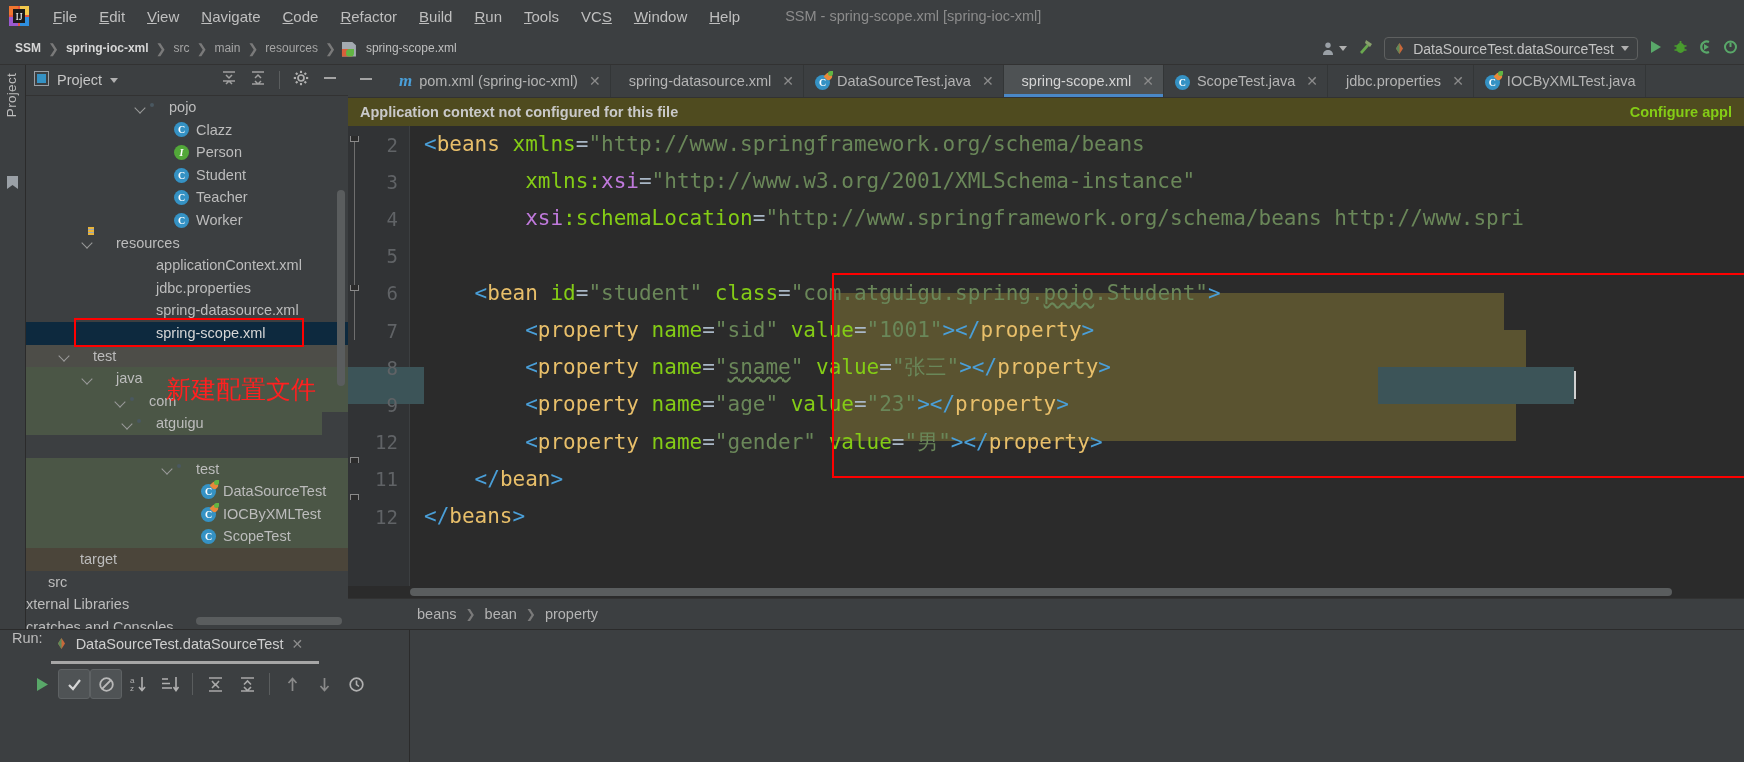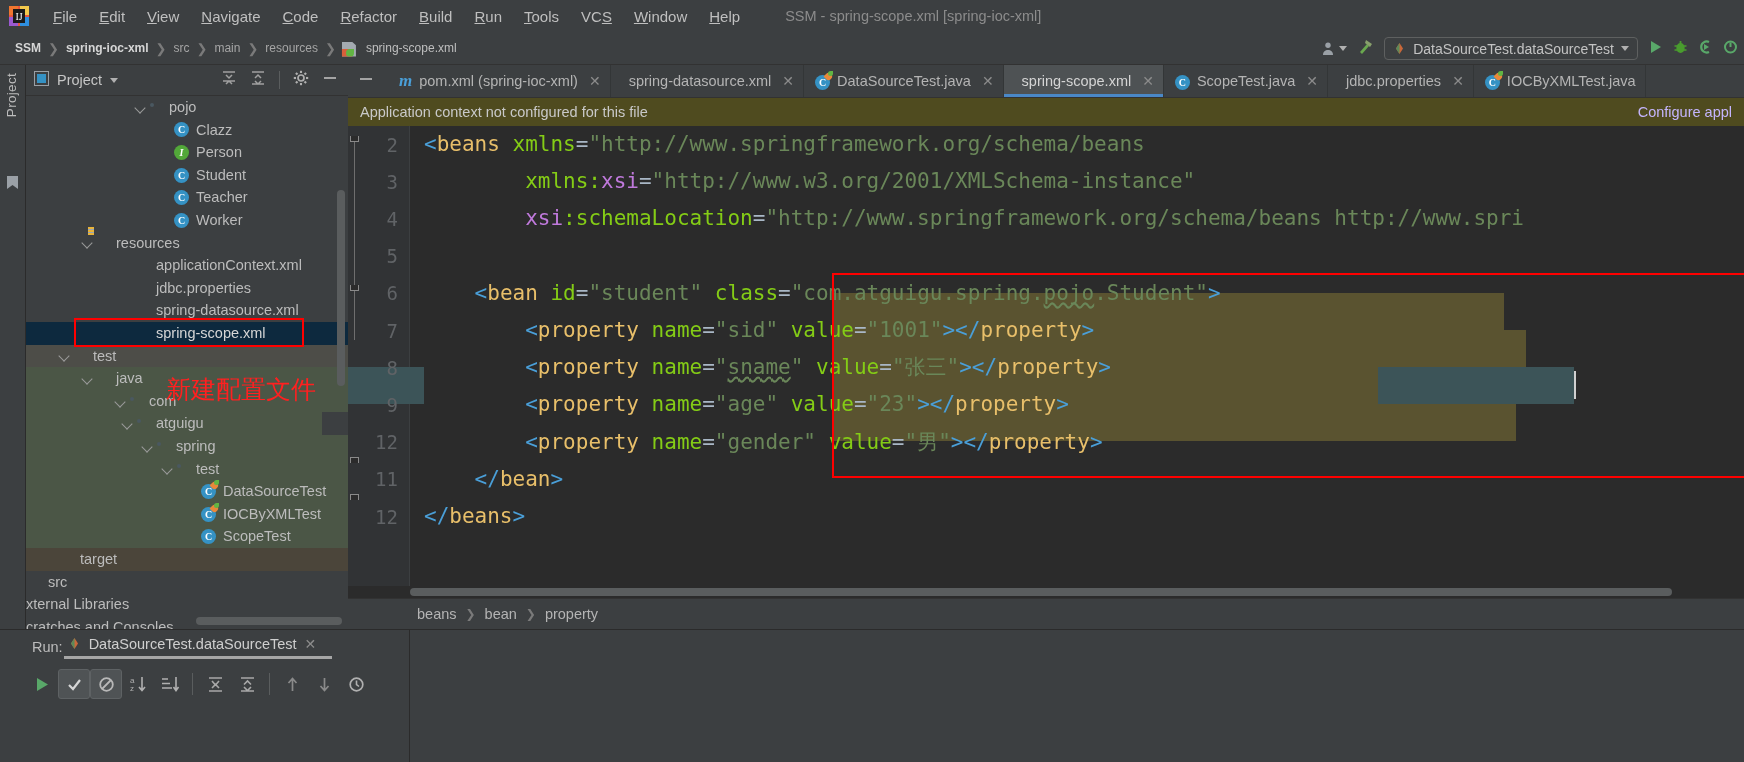--- a/index.html
+++ b/index.html
@@ -159,23 +159,23 @@
   }
   .etab.active { background: #4e5254; color: #d4d4d4; }
   .etab.active::after {
     content:""; position:absolute; left:0; right:0; bottom:0; height:3px; background:#4a88c7;
   }
   .etab .x { color: #8c8c8c; font-size: 14px; margin-left: 4px; }
 
   .notifbar {
     position: absolute; top: 33px; left: 0; width: 1396px; height: 28px;
     background: #4f4b1f; display: flex; align-items: center;
-    padding: 0 12px; font-size: 14.5px; color: #c9c9c9;
-  }
-  .notif-link { margin-left: auto; color: #c4b5fd; white-space: nowrap; }
+    padding: 0 12px; font-size: 14.5px; color: #c9c9c9; font-weight: bold;
+  }
+  .notif-link { margin-left: auto; color: #84cc16; white-space: nowrap; }
 
   .codearea {
     position: absolute; top: 61px; left: 0; width: 1396px; height: 472px;
     background: #2b2b2b; overflow: hidden;
     font-family: "DejaVu Sans Mono", monospace;
   }
   .gutter {
     position: absolute; left: 0; top: 0; width: 62px; height: 472px;
     background: #313335;
   }
@@ -220,21 +220,21 @@
     border-top: 1px solid #323232;
   }
   .crumbbar .cb { font-size: 14.5px; color: #b4b4b4; padding: 0 5px; }
   .crumbbar .cbsep { color: #7a7a7a; font-size: 12px; }
 
   
   .runpanel {
     position: absolute; left: 0; top: 629px; width: 1744px; height: 133px;
     background: #3c3f41; border-top: 1px solid #2b2b2b;
   }
-  .run-tabrow { height: 34px; display: flex; align-items: center; padding-left: 32px; gap: 1px; }
+  .run-tabrow { height: 34px; display: flex; padding-left: 12px; gap: 8px; }
   .run-label { font-size: 14.5px; color: #bcbcbc; }
   .run-tab { display:flex; align-items:center; gap:8px; font-size:14.5px; color:#cfcfcf; position:relative;
     padding: 0 4px 7px 4px; }
   .run-tab::after{content:"";position:absolute;left:0;right:-12px;bottom:0;height:3px;background:#a6a6a6;}
   .run-tab .x { color:#8c8c8c; font-size:14px; }
 
   .run-toolbar { display: flex; align-items: center; gap: 0; padding-left: 26px; height: 40px; }
   .rt-btn { width: 32px; height: 30px; display:flex; align-items:center; justify-content:center; position:relative;}
   .rt-btn.on { background: #4f5355; border: 1px solid #5e6264; border-radius: 3px; }
   .rt-sep { width:1px; height:22px; background:#5a5d5e; margin: 0 6px; }
@@ -463,25 +463,20 @@
       <div class="trow greenbg" style="top:293.8px;position:absolute;left:0;width:322px;padding-left:88px;">
         <span class="arrow"></span>
         <span class="ic"><span class="ic-folder src"></span></span>
         <span class="tx">com</span>
       </div>
       <div class="trow greenbg" style="top:316.4px;position:absolute;left:0;width:296px;padding-left:95px;">
         <span class="arrow"></span>
         <span class="ic"><span class="ic-folder src"></span></span>
         <span class="tx">atguigu</span>
       </div>
-      <div class="trow greenbg" style="top:339px;position:absolute;left:0;width:322px;padding-left:115px;">
-        <span class="arrow"></span>
-        <span class="ic"><span class="ic-folder src"></span></span>
-        <span class="tx">spring</span>
-      </div>
       <div class="trow greenbg" style="top:361.6px;position:absolute;left:0;width:322px;padding-left:135px;">
         <span class="arrow"></span>
         <span class="ic"><span class="ic-folder src"></span></span>
         <span class="tx">test</span>
       </div>
       <div class="trow greenbg" style="top:384.2px;position:absolute;left:0;width:322px;padding-left:175px;">
         <span class="ic">
             <span class="ic-class test">C</span>
           </span>
         <span class="tx">DataSourceTest</span>

